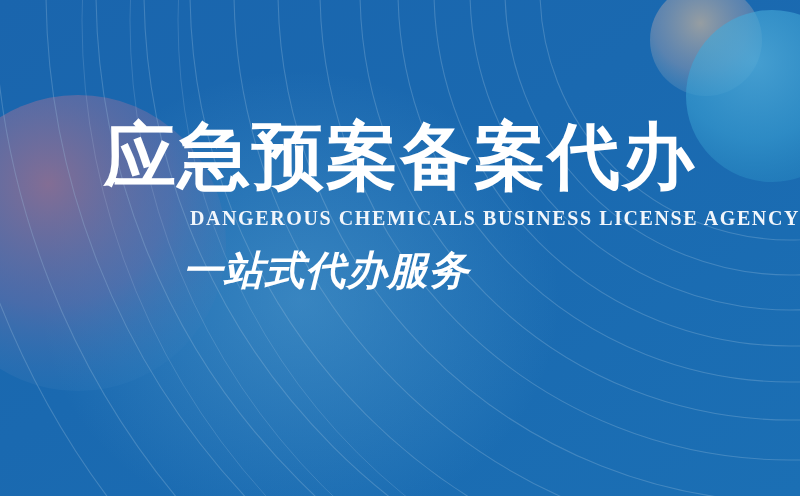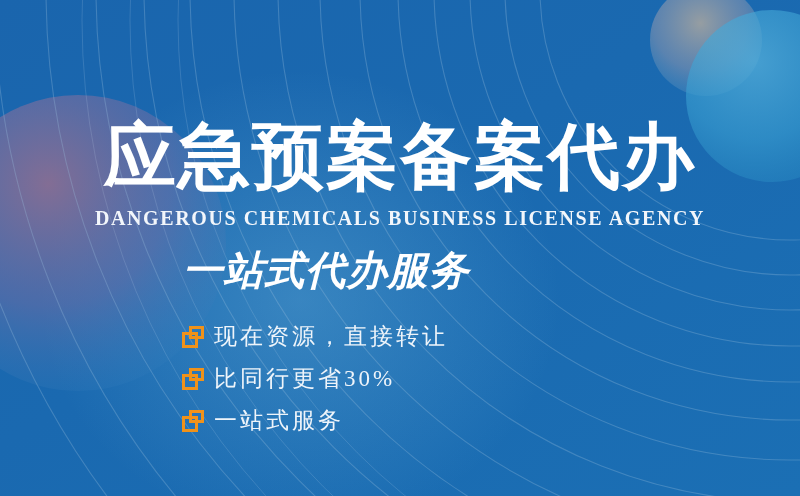--- a/index.html
+++ b/index.html
@@ -52,21 +52,21 @@
     line-height: 84px;
     letter-spacing: 2px;
     white-space: nowrap;
   }
 
   .title-en {
     position: absolute;
     left: 0;
     top: 205px;
     width: 800px;
-    text-align: center;
+    text-align: right;
     color: #f2f6fb;
     font-family: "Liberation Serif", "DejaVu Serif", serif;
     font-weight: bold;
     font-size: 20px;
     line-height: 26px;
     letter-spacing: 1.6px;
     white-space: nowrap;
   }
 
   .title-sub {
@@ -212,41 +212,14 @@
   </svg>
 
   <div class="content">
 
     <div class="title-main">应急预案备案代办</div>
 
     <div class="title-en">DANGEROUS CHEMICALS BUSINESS LICENSE AGENCY</div>
 
     <div class="title-sub">一站式代办服务</div>
 
-    <div class="features">
-
-      <div class="feature-row">
-        <span class="bullet-icon">
-          <span class="sq sq-back"></span>
-          <span class="sq sq-front"></span>
-        </span>
-        <span class="feature-text">现在资源，直接转让</span>
-      </div>
-
-      <div class="feature-row">
-        <span class="bullet-icon">
-          <span class="sq sq-back"></span>
-          <span class="sq sq-front"></span>
-        </span>
-        <span class="feature-text">比同行更省30%</span>
-      </div>
-
-      <div class="feature-row">
-        <span class="bullet-icon">
-          <span class="sq sq-back"></span>
-          <span class="sq sq-front"></span>
-        </span>
-        <span class="feature-text">一站式服务</span>
-      </div>
-
-    </div>
   </div>
 </div>
 
 </body></html>

